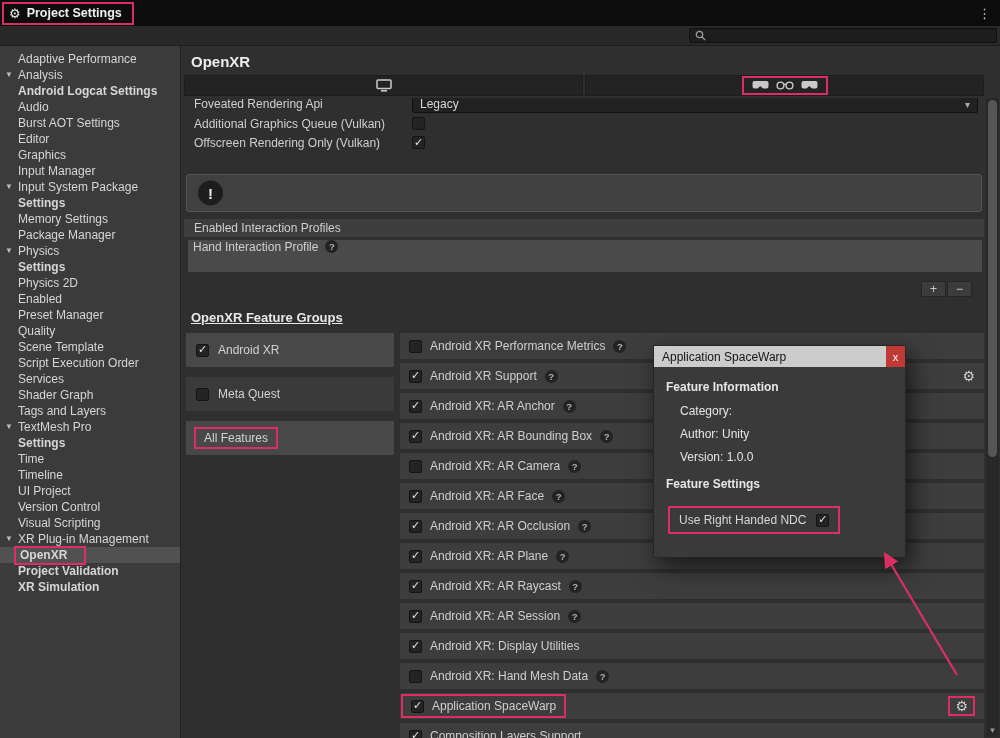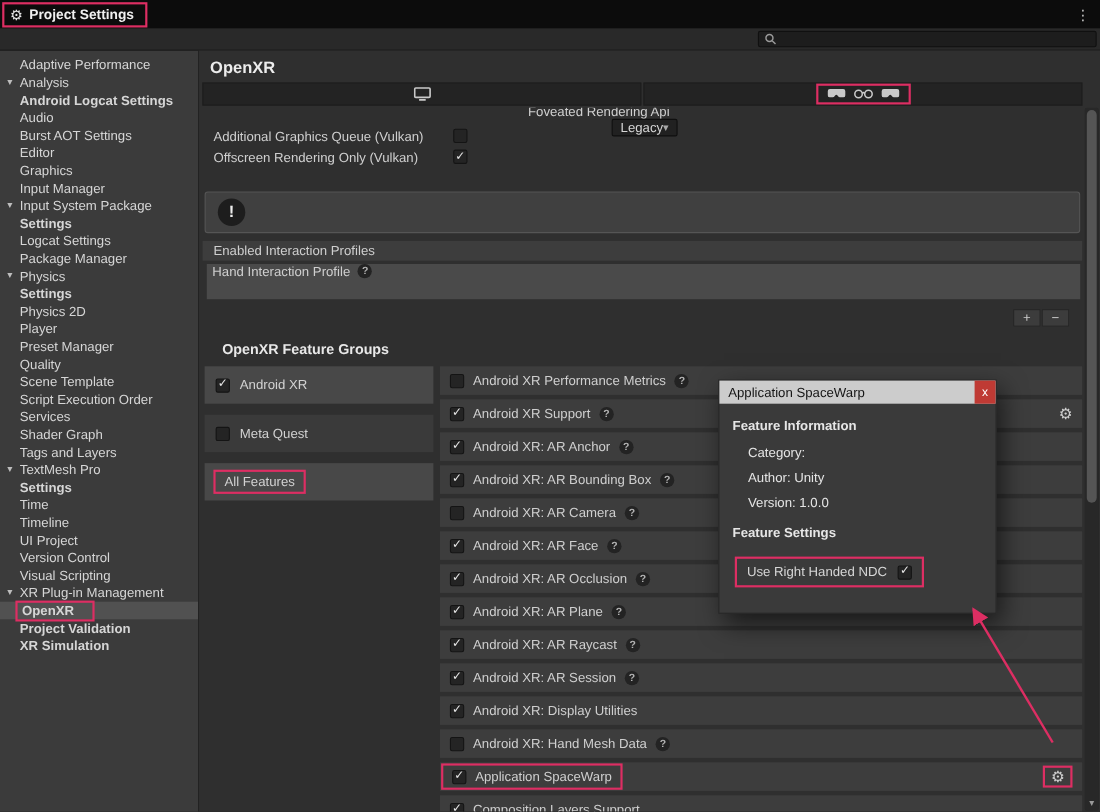--- a/index.html
+++ b/index.html
@@ -30,38 +30,38 @@
   .main{flex:1; position:relative; background:#2f2f2f; overflow:hidden;}
   .page-title{position:absolute; top:7px; left:10px; font-size:15px; font-weight:bold; color:#ececec;}
 
   .tabs{position:absolute; top:29px; left:3px; right:16px; height:21px; display:flex; gap:2px;}
   .tab{flex:1; background:#232323; border:1px solid #1d1d1d; display:flex; align-items:center; justify-content:center;}
   .hl-tabicons{border:2px solid var(--acc); padding:2px 8px; display:flex; align-items:center; gap:7px;}
 
   .scroll{position:absolute; top:52px; left:3px; right:16px; bottom:0; overflow:hidden;}
 
   .prop-row{display:flex; align-items:center; height:19px; padding-left:10px;}
-  .prop-row.first{margin-top:-4px; height:20px;flex-direction:column;}
+  .prop-row.first{margin-top:-4px; height:20px;}
   .plabel{width:218px; flex:none; color:#cfcfcf;}
   .dropdown{flex:1; height:17px; margin-right:6px; background:#212121; border:1px solid #0f0f0f; border-radius:2px; display:flex; align-items:center; padding:0 7px; color:#d6d6d6;}
   .caret{margin-left:auto; color:#a8a8a8; font-size:10px;}
 
   .cb{width:13px; height:13px; flex:none; background:#242424; border:1px solid #141414; border-radius:2px; display:inline-flex; align-items:center; justify-content:center; color:#e6e6e6; font-size:11px; line-height:1;}
   .cb.on::after{content:"✓"; margin-top:-1px;}
 
   .infobox{position:relative; margin:22px 2px 0 2px; padding:7px 12px 7px 46px; background:#404040; border:1px solid #555; border-radius:3px; color:#c6c6c6; line-height:15px; min-height:38px;}
   .info-icon{position:absolute; left:11px; top:50%; transform:translateY(-50%); width:25px; height:25px; border-radius:50%; background:#1d1d1d; color:#ededed; font-weight:bold; font-size:15px; display:flex; align-items:center; justify-content:center;}
 
   .section-header{margin-top:7px; height:18px; line-height:18px; background:#3d3d3d; padding-left:10px; color:#cfcfcf;}
   .profile-row{margin:3px 2px 0 4px; height:32px; background:#4a4a4a; display:flex; align-items:flex-start; gap:7px; padding-left:5px;}
 
   .pm-bar{margin-top:9px; display:flex; justify-content:flex-end; padding-right:12px; gap:1px;}
   .pm{width:25px; height:16px; background:#3c3c3c; border:1px solid #262626; color:#ccc; font-size:12px; line-height:12px; text-align:center; padding:0; font-family:"Liberation Sans",sans-serif;}
 
-  .feat-heading{margin:13px 0 8px 18px; font-size:13px; font-weight:bold; color:#e8e8e8;}
+  .feat-heading{margin:13px 0 8px 7px; font-size:13px; font-weight:bold; color:#e8e8e8;text-decoration:underline;}
 
   .cols{display:flex; margin-left:2px;}
   .groups{width:208px; flex:none;}
   .group-row{height:34px; margin-bottom:10px; background:#3a3a3a; display:flex; align-items:center; gap:9px; padding-left:10px; color:#d2d2d2;}
   .group-row.sel{background:#484848;}
   .hl-allfeat{border:2px solid var(--acc); padding:2px 8px; margin-left:-2px;}
 
   .features{flex:1; margin-left:6px;}
   .feat-row{height:26px; margin-bottom:4px; background:#3d3d3d; display:flex; align-items:center; gap:8px; padding:0 9px; color:#cfcfcf;}
   .help{width:13px; height:13px; flex:none; border-radius:50%; background:#232323; color:#b3b3b3; font-size:9.5px; font-weight:bold; display:inline-flex; align-items:center; justify-content:center;}
@@ -117,26 +117,26 @@
       <div class="si"><span>Adaptive Performance</span></div>
       <div class="si"><span class="tri">▼</span><span>Analysis</span></div>
       <div class="si child"><span>Android Logcat Settings</span></div>
       <div class="si"><span>Audio</span></div>
       <div class="si"><span>Burst AOT Settings</span></div>
       <div class="si"><span>Editor</span></div>
       <div class="si"><span>Graphics</span></div>
       <div class="si"><span>Input Manager</span></div>
       <div class="si"><span class="tri">▼</span><span>Input System Package</span></div>
       <div class="si child"><span>Settings</span></div>
-      <div class="si"><span>Logcat Settings</span></div>
+      <div class="si"><span>Memory Settings</span></div>
       <div class="si"><span>Package Manager</span></div>
       <div class="si"><span class="tri">▼</span><span>Physics</span></div>
       <div class="si child"><span>Settings</span></div>
       <div class="si"><span>Physics 2D</span></div>
-      <div class="si"><span>Player</span></div>
+      <div class="si"><span>Enabled</span></div>
       <div class="si"><span>Preset Manager</span></div>
       <div class="si"><span>Quality</span></div>
       <div class="si"><span>Scene Template</span></div>
       <div class="si"><span>Script Execution Order</span></div>
       <div class="si"><span>Services</span></div>
       <div class="si"><span>Shader Graph</span></div>
       <div class="si"><span>Tags and Layers</span></div>
       <div class="si"><span class="tri">▼</span><span>TextMesh Pro</span></div>
       <div class="si child"><span>Settings</span></div>
       <div class="si"><span>Time</span></div>

